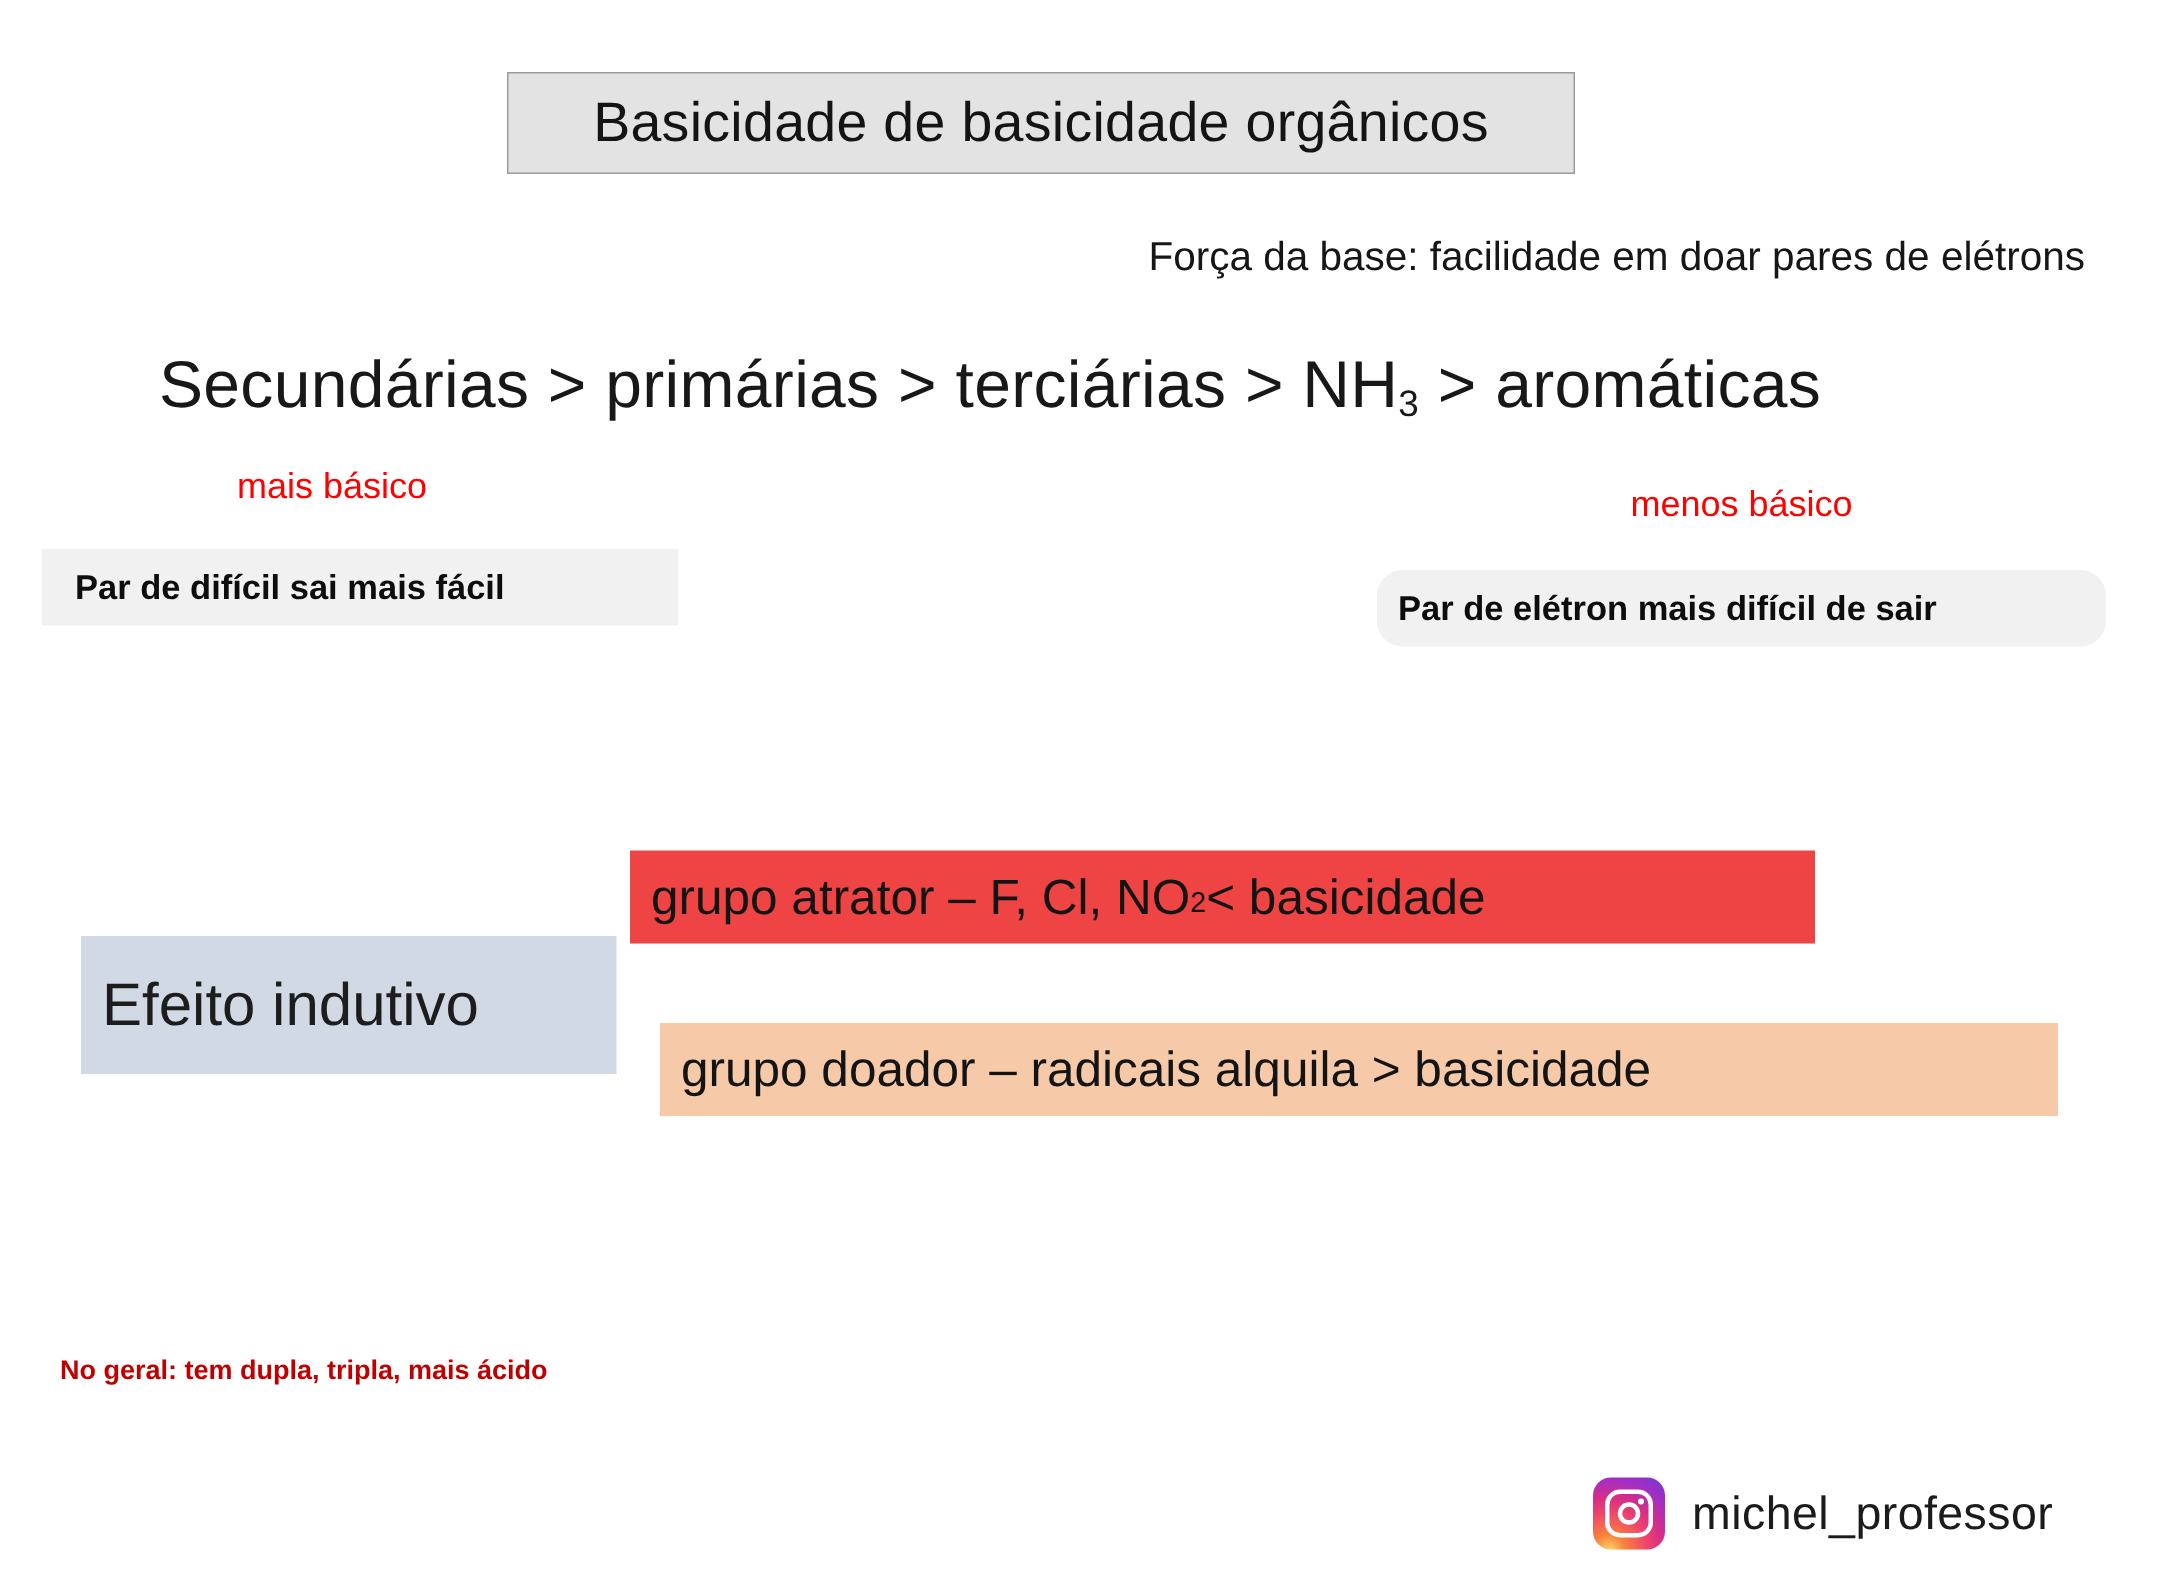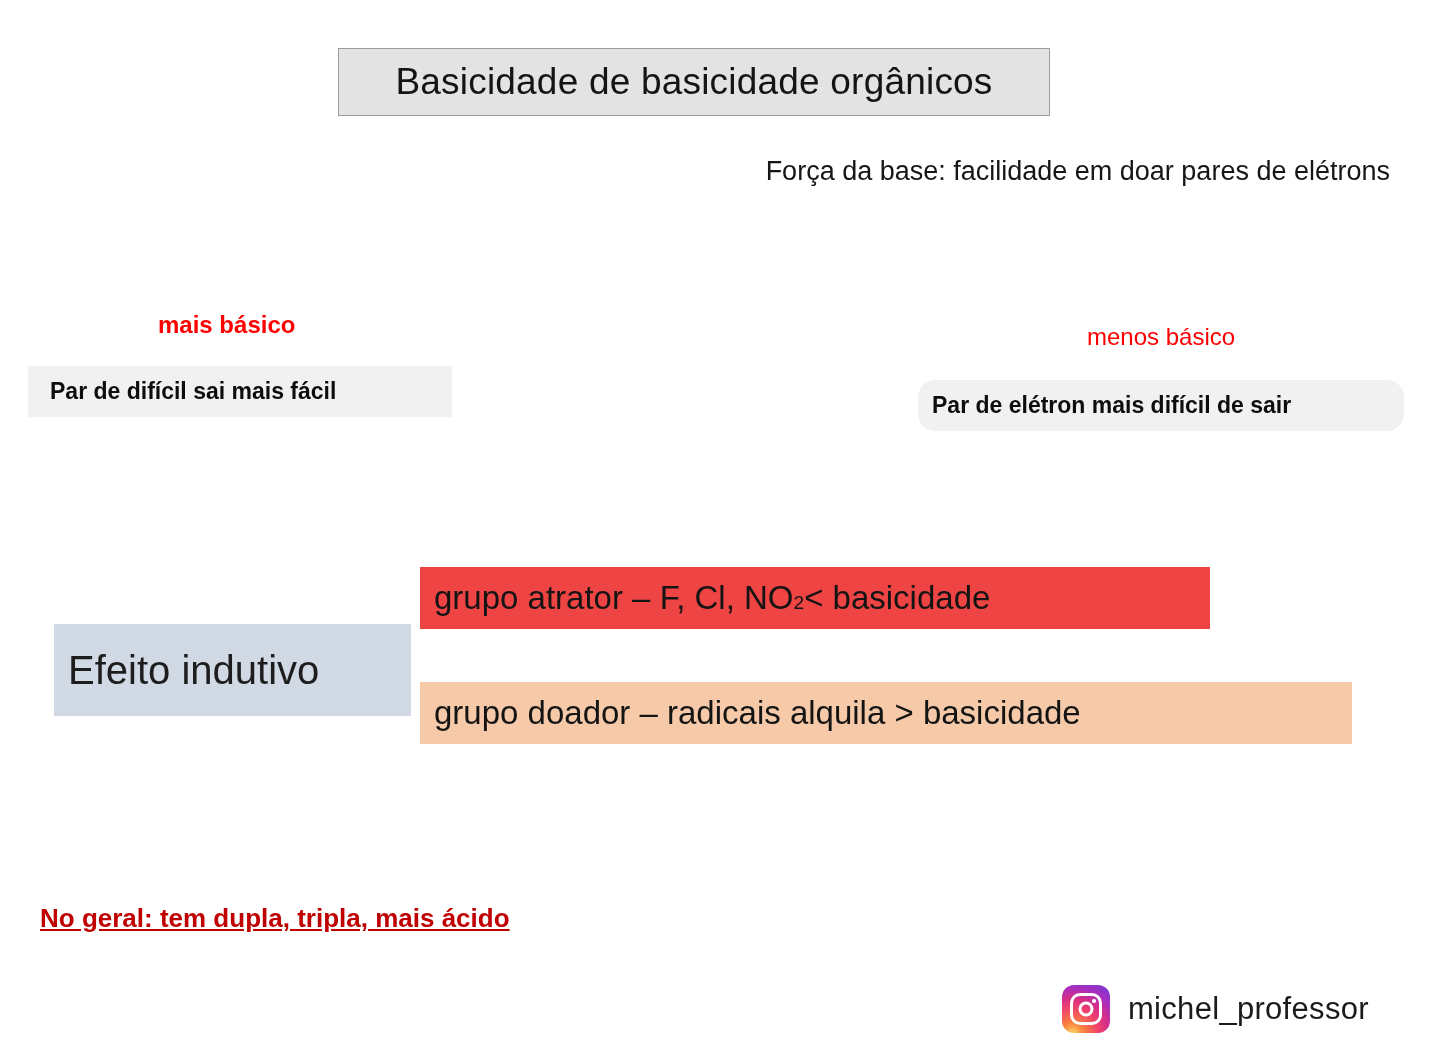--- a/index.html
+++ b/index.html
@@ -78,21 +78,21 @@
   }
 
   
   .red-label {
     position: absolute;
     font-size: 24px;
     font-weight: 400;
     color: #fe0000;
     white-space: nowrap;
   }
-  .red-label.left  { left: 158px; top: 311px; font-weight: bold; }
+  .red-label.left  { left: 158px; top: 311px; }
   .red-label.right { left: 1087px; top: 323px; }
 
   
   .gray-note {
     position: absolute;
     background: #f1f1f1;
     font-size: 23px;
     font-weight: bold;
     color: #0d0d0d;
     white-space: nowrap;
@@ -155,37 +155,36 @@
     line-height: 0;
   }
   .effect-row.attractor {
     left: 420px;
     top: 567px;
     width: 790px;
     height: 62px;
     background: #ef4444;
   }
   .effect-row.donor {
-    left: 420px;
+    left: 440px;
     top: 682px;
     width: 932px;
     height: 62px;
     background: #f6caa8;
   }
 
   
   .bottom-note {
     position: absolute;
     left: 40px;
     top: 903px;
-    font-size: 26px;
+    font-size: 18px;
     font-weight: bold;
     color: #c00000;
     white-space: nowrap;
-    text-decoration: underline;
   }
 
   
   .watermark {
     position: absolute;
     left: 1062px;
     top: 985px;
     display: flex;
     align-items: center;
     gap: 18px;
@@ -241,20 +240,23 @@
 <body>
 
 <div class="slide">
 
   <div class="title-box">
     <span class="title-text">Basicidade de basicidade orgânicos</span>
   </div>
 
   <div class="subtitle">Força da base: facilidade em doar pares de elétrons</div>
 
+  <div class="order-line">
+    <span>Secundárias &gt; primárias &gt; terciárias &gt; NH</span><sub>3</sub><span> &gt; aromáticas</span>
+  </div>
 
   <div class="red-label left">mais básico</div>
   <div class="red-label right">menos básico</div>
 
   <div class="gray-note left">
     <span>Par de difícil sai mais fácil</span>
   </div>
   <div class="gray-note right">
     <span>Par de elétron mais difícil de sair</span>
   </div>

